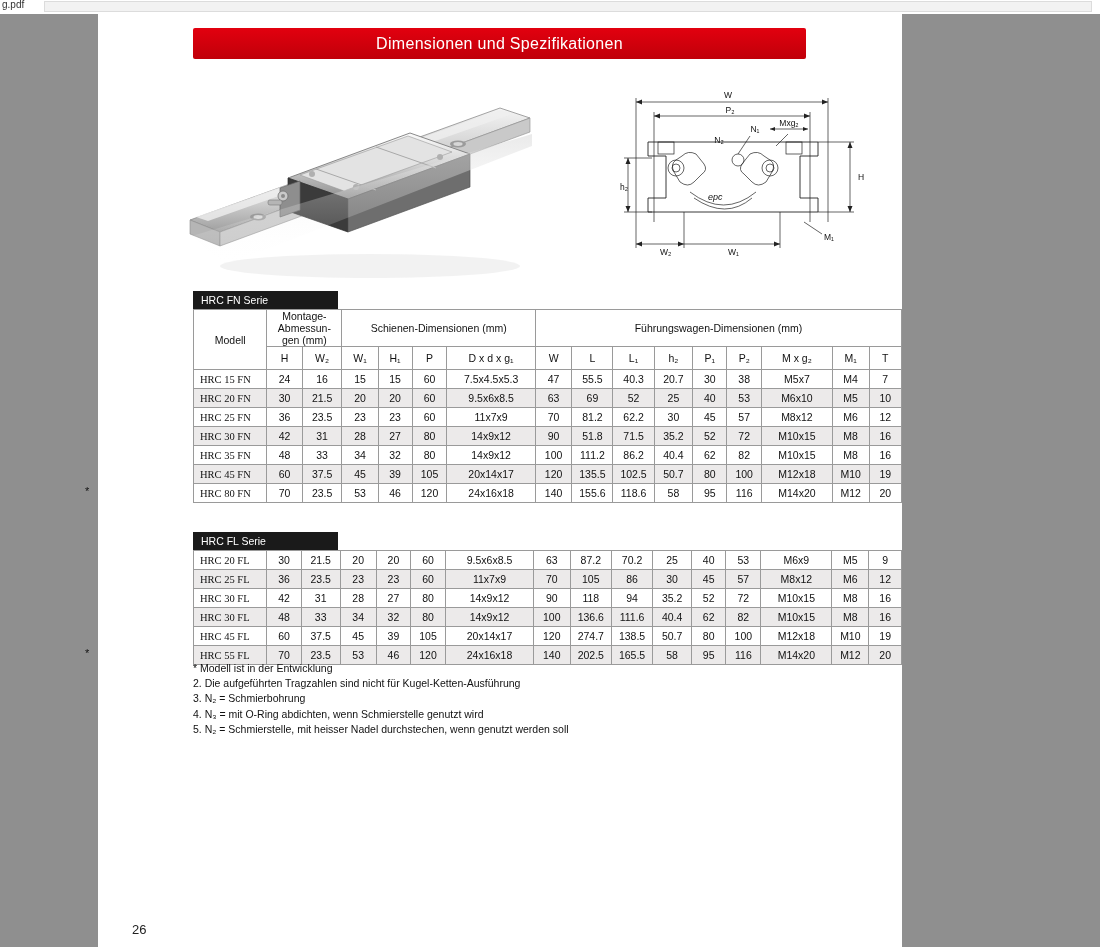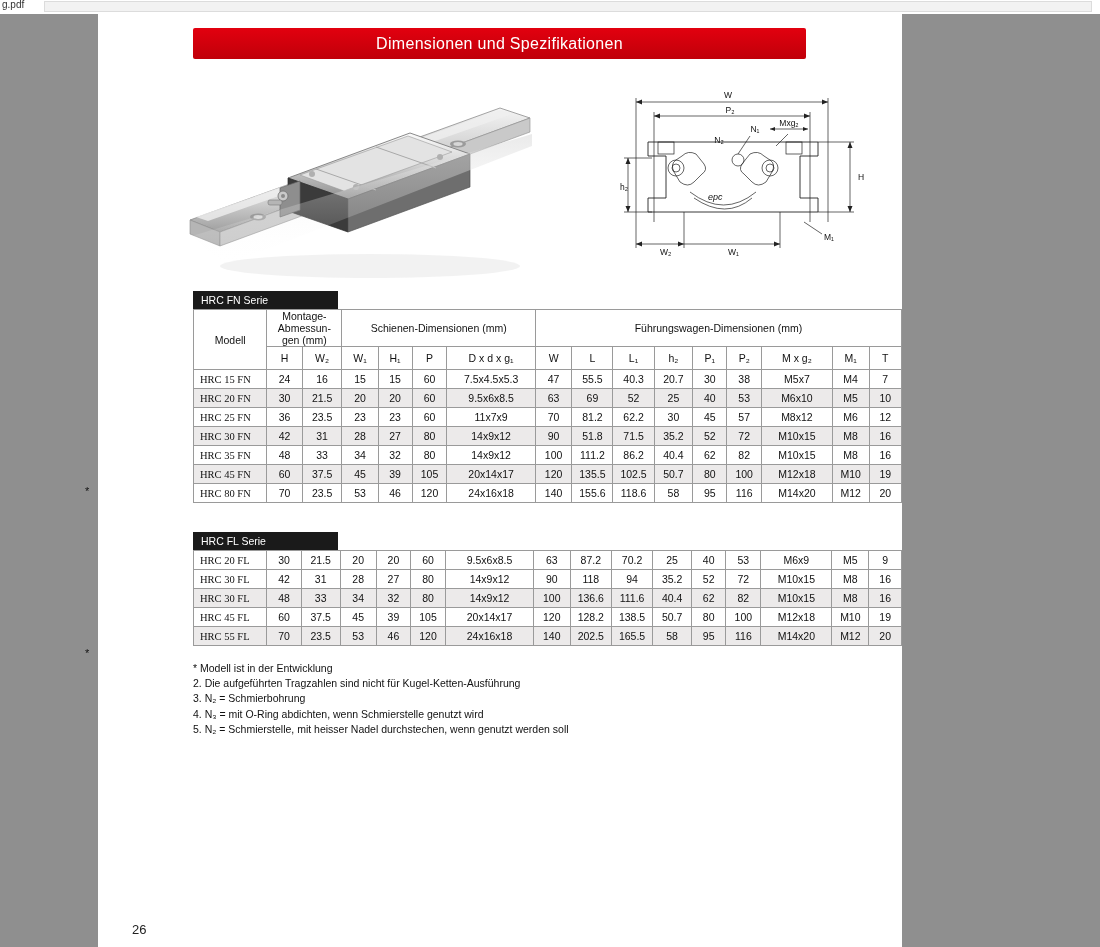--- a/index.html
+++ b/index.html
@@ -400,20 +400,38 @@
           <td style="width: 38px;">63</td>
           <td style="width: 42px;">87.2</td>
           <td style="width: 42px;">70.2</td>
           <td style="width: 40px;">25</td>
           <td style="width: 36px;">40</td>
           <td style="width: 36px;">53</td>
           <td style="width: 74px;">M6x9</td>
           <td style="width: 38px;">M5</td>
           <td style="width: 34px;">9</td>
         </tr>
+        <tr class="alt">
+          <td class="modelcell" style="width: 72px; height: 18px;">HRC 25 FL</td>
+          <td style="width: 36px;">36</td>
+          <td style="width: 40px;">23.5</td>
+          <td style="width: 38px;">23</td>
+          <td style="width: 36px;">23</td>
+          <td style="width: 36px;">60</td>
+          <td style="width: 92px;">11x7x9</td>
+          <td style="width: 38px;">70</td>
+          <td style="width: 42px;">105</td>
+          <td style="width: 42px;">86</td>
+          <td style="width: 40px;">30</td>
+          <td style="width: 36px;">45</td>
+          <td style="width: 36px;">57</td>
+          <td style="width: 74px;">M8x12</td>
+          <td style="width: 38px;">M6</td>
+          <td style="width: 34px;">12</td>
+        </tr>
         <tr>
           <td class="modelcell" style="width: 72px; height: 18px;">HRC 30 FL</td>
           <td style="width: 36px;">42</td>
           <td style="width: 40px;">31</td>
           <td style="width: 38px;">28</td>
           <td style="width: 36px;">27</td>
           <td style="width: 36px;">80</td>
           <td style="width: 92px;">14x9x12</td>
           <td style="width: 38px;">90</td>
           <td style="width: 42px;">118</td>
@@ -445,21 +463,21 @@
         </tr>
         <tr>
           <td class="modelcell" style="width: 72px; height: 18px;">HRC 45 FL</td>
           <td style="width: 36px;">60</td>
           <td style="width: 40px;">37.5</td>
           <td style="width: 38px;">45</td>
           <td style="width: 36px;">39</td>
           <td style="width: 36px;">105</td>
           <td style="width: 92px;">20x14x17</td>
           <td style="width: 38px;">120</td>
-          <td style="width: 42px;">128.2</td>
+          <td style="width: 42px;">274.7</td>
           <td style="width: 42px;">138.5</td>
           <td style="width: 40px;">50.7</td>
           <td style="width: 36px;">80</td>
           <td style="width: 36px;">100</td>
           <td style="width: 74px;">M12x18</td>
           <td style="width: 38px;">M10</td>
           <td style="width: 34px;">19</td>
         </tr>
         <tr class="alt">
           <td class="modelcell" style="width: 72px; height: 18px;">HRC 55 FL</td>

